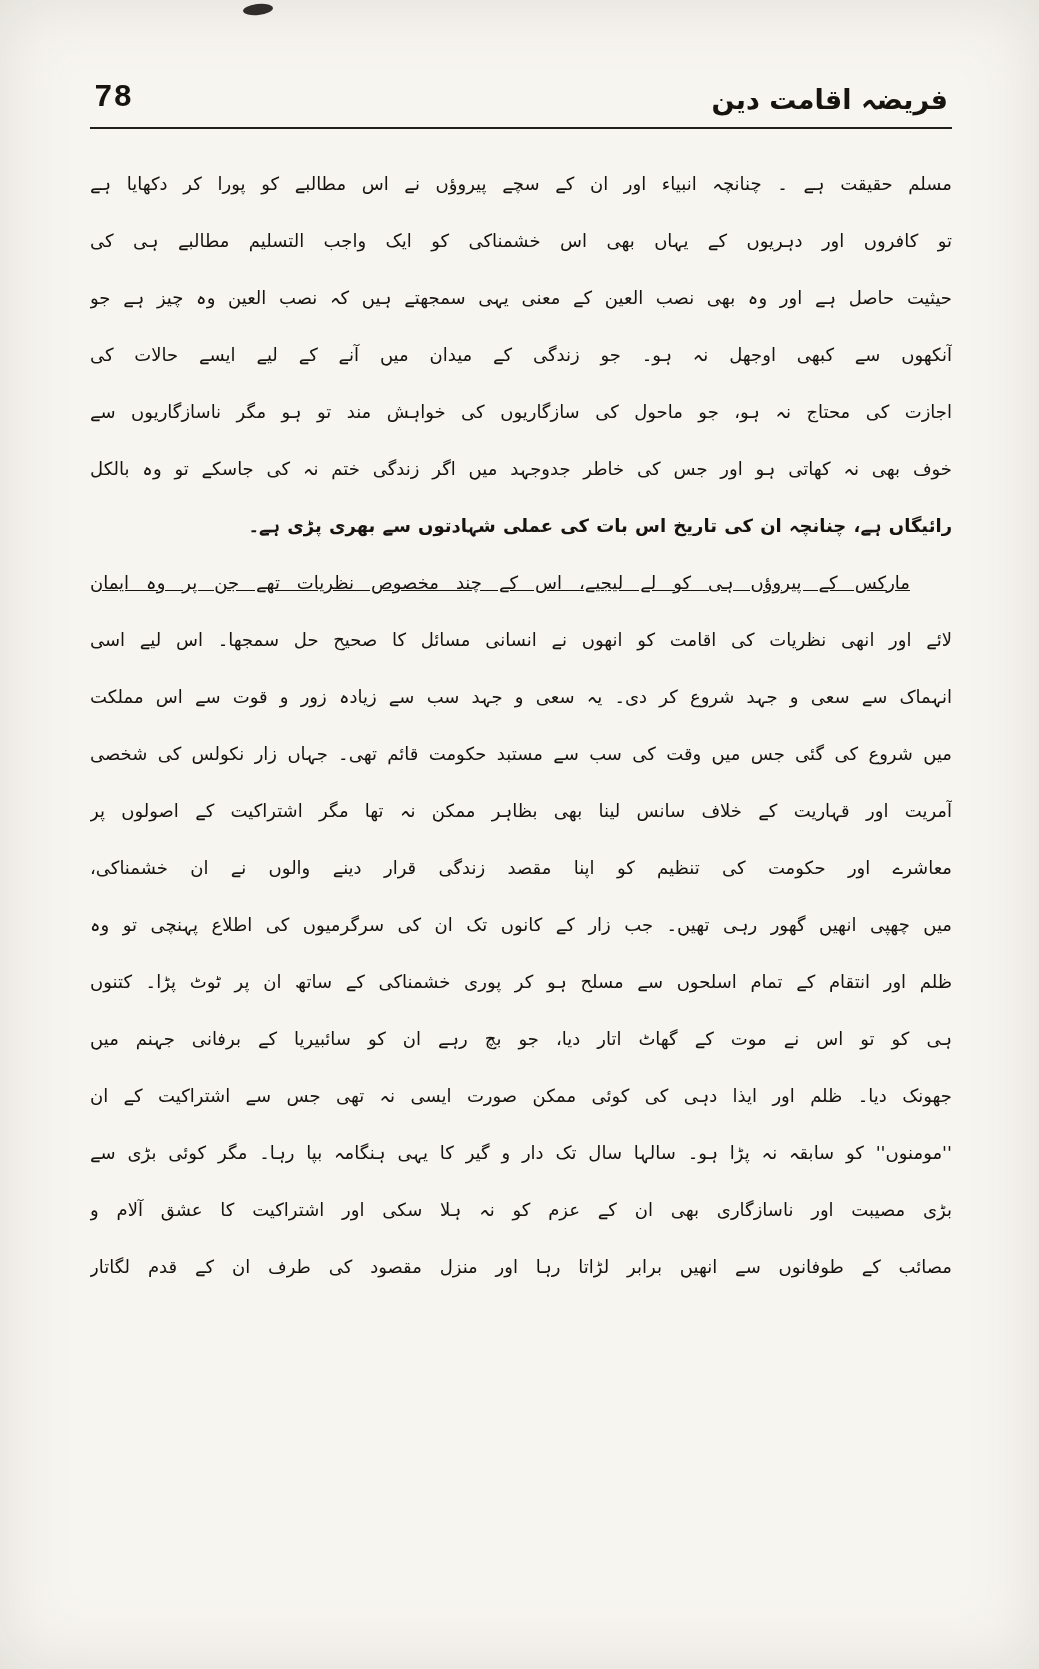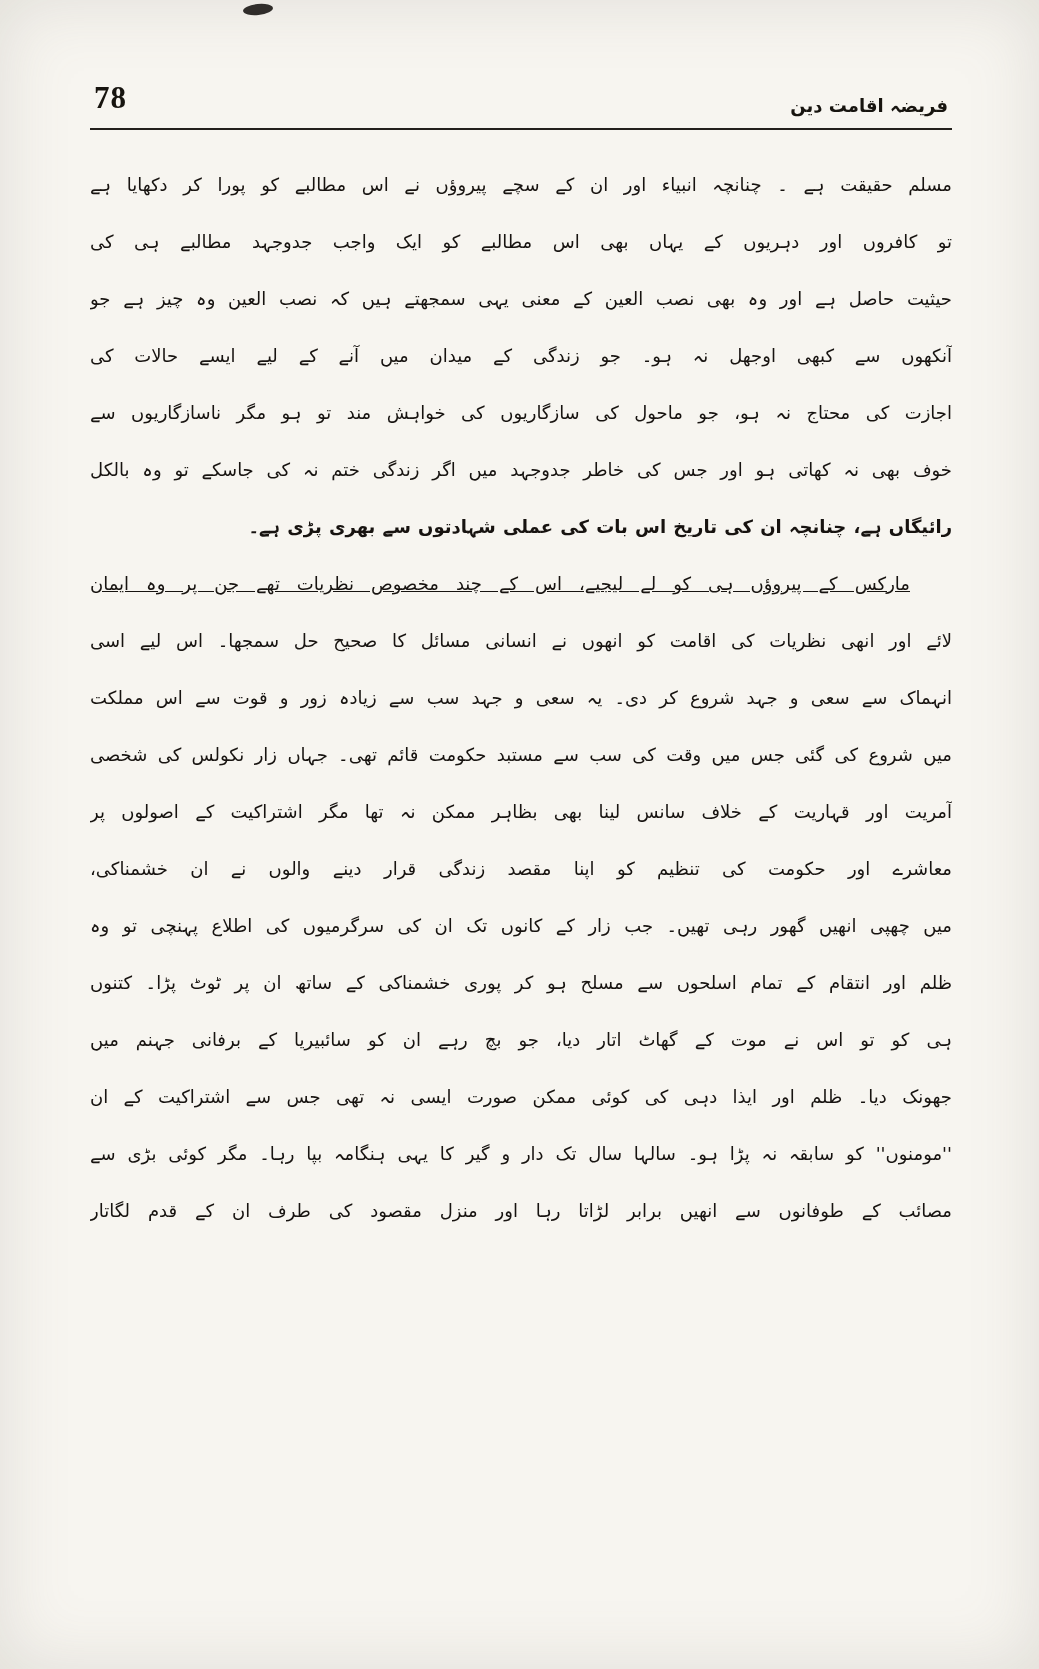--- a/index.html
+++ b/index.html
@@ -43,29 +43,29 @@
     width: 862px;
   }
   .header-row {
     display: flex;
     justify-content: space-between;
     align-items: flex-end;
     padding: 0 4px 12px 4px;
     border-bottom: 2px solid #23201c;
   }
   .page-number {
-    font-family: Liberation Serif, serif;
+    font-family: Liberation Mono, monospace;
     font-weight: bold;
     font-size: 31px;
     color: #17140f;
     letter-spacing: 1px;
   }
   .header-title {
     direction: rtl;
-    font-size: 18px;
+    font-size: 27px;
     font-weight: bold;
     color: #17140f;
     margin-left: 44px;
   }
   .body-text {
     margin-top: 26px;
     direction: rtl;
   }
   .text-line {
     direction: rtl;
@@ -96,34 +96,35 @@
 
   <div class="content">
 
     <div class="header-row">
       <span class="page-number">78</span>
       <span class="header-title">فریضہ اقامت دین</span>
     </div>
 
     <div class="body-text">
         <div class="text-line">مسلم حقیقت ہے ۔ چنانچہ انبیاء اور ان کے سچے پیروؤں نے اس مطالبے کو پورا کر دکھایا ہے</div>
-        <div class="text-line">تو کافروں اور دہریوں کے یہاں بھی اس مطالبے کو ایک واجب جدوجہد مطالبے ہی کی</div>
+        <div class="text-line">تو کافروں اور دہریوں کے یہاں بھی اس خشمناکی کو ایک واجب التسلیم مطالبے ہی کی</div>
         <div class="text-line">حیثیت حاصل ہے اور وہ بھی نصب العین کے معنی یہی سمجھتے ہیں کہ نصب العین وہ چیز ہے جو</div>
         <div class="text-line">آنکھوں سے کبھی اوجھل نہ ہو۔ جو زندگی کے میدان میں آنے کے لیے ایسے حالات کی</div>
         <div class="text-line">اجازت کی محتاج نہ ہو، جو ماحول کی سازگاریوں کی خواہش مند تو ہو مگر ناسازگاریوں سے</div>
         <div class="text-line">خوف بھی نہ کھاتی ہو اور جس کی خاطر جدوجہد میں اگر زندگی ختم نہ کی جاسکے تو وہ بالکل</div>
         <div class="text-line last-line">رائیگاں ہے، چنانچہ ان کی تاریخ اس بات کی عملی شہادتوں سے بھری پڑی ہے۔</div>
         <div class="text-line indent">مارکس کے پیروؤں ہی کو لے لیجیے، اس کے چند مخصوص نظریات تھے جن پر وہ ایمان</div>
         <div class="text-line">لائے اور انھی نظریات کی اقامت کو انھوں نے انسانی مسائل کا صحیح حل سمجھا۔ اس لیے اسی</div>
         <div class="text-line">انہماک سے سعی و جہد شروع کر دی۔ یہ سعی و جہد سب سے زیادہ زور و قوت سے اس مملکت</div>
         <div class="text-line">میں شروع کی گئی جس میں وقت کی سب سے مستبد حکومت قائم تھی۔ جہاں زار نکولس کی شخصی</div>
         <div class="text-line">آمریت اور قہاریت کے خلاف سانس لینا بھی بظاہر ممکن نہ تھا مگر اشتراکیت کے اصولوں پر</div>
         <div class="text-line">معاشرے اور حکومت کی تنظیم کو اپنا مقصد زندگی قرار دینے والوں نے ان خشمناکی،</div>
         <div class="text-line">میں چھپی انھیں گھور رہی تھیں۔ جب زار کے کانوں تک ان کی سرگرمیوں کی اطلاع پہنچی تو وہ</div>
         <div class="text-line">ظلم اور انتقام کے تمام اسلحوں سے مسلح ہو کر پوری خشمناکی کے ساتھ ان پر ٹوٹ پڑا۔ کتنوں</div>
         <div class="text-line">ہی کو تو اس نے موت کے گھاٹ اتار دیا، جو بچ رہے ان کو سائبیریا کے برفانی جہنم میں</div>
         <div class="text-line">جھونک دیا۔ ظلم اور ایذا دہی کی کوئی ممکن صورت ایسی نہ تھی جس سے اشتراکیت کے ان</div>
         <div class="text-line">''مومنوں'' کو سابقہ نہ پڑا ہو۔ سالہا سال تک دار و گیر کا یہی ہنگامہ بپا رہا۔ مگر کوئی بڑی سے</div>
+        <div class="text-line">بڑی مصیبت اور ناسازگاری بھی ان کے عزم کو نہ ہلا سکی اور اشتراکیت کا عشق آلام و</div>
         <div class="text-line">مصائب کے طوفانوں سے انھیں برابر لڑاتا رہا اور منزل مقصود کی طرف ان کے قدم لگاتار</div>
       </div>
 
   </div>
 </div>
 
 </body></html>

